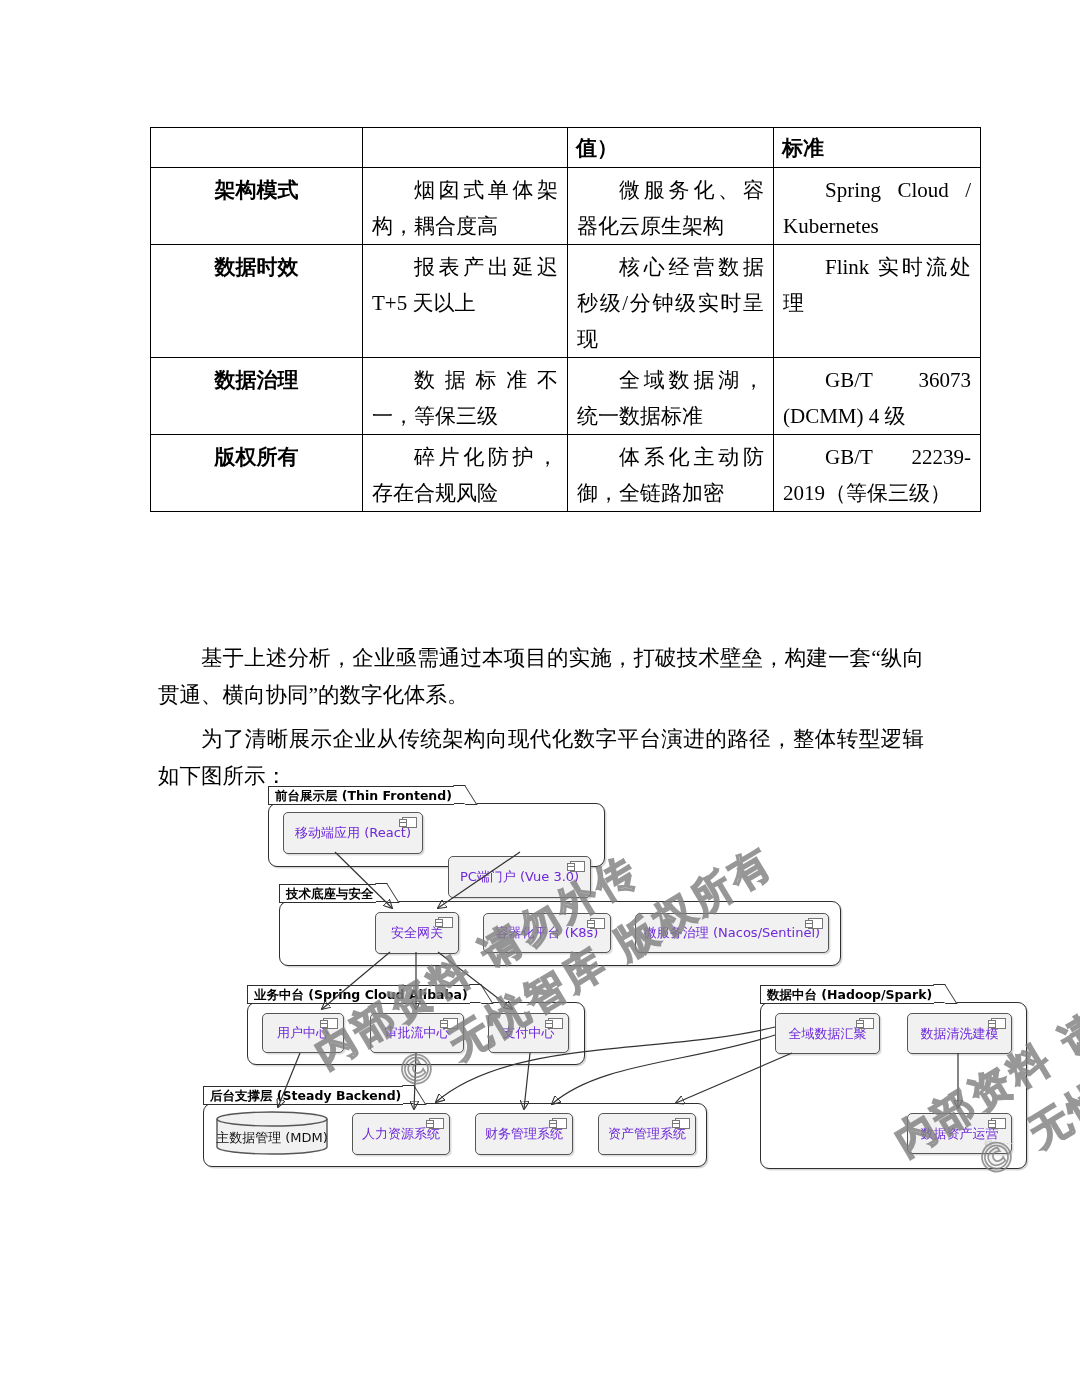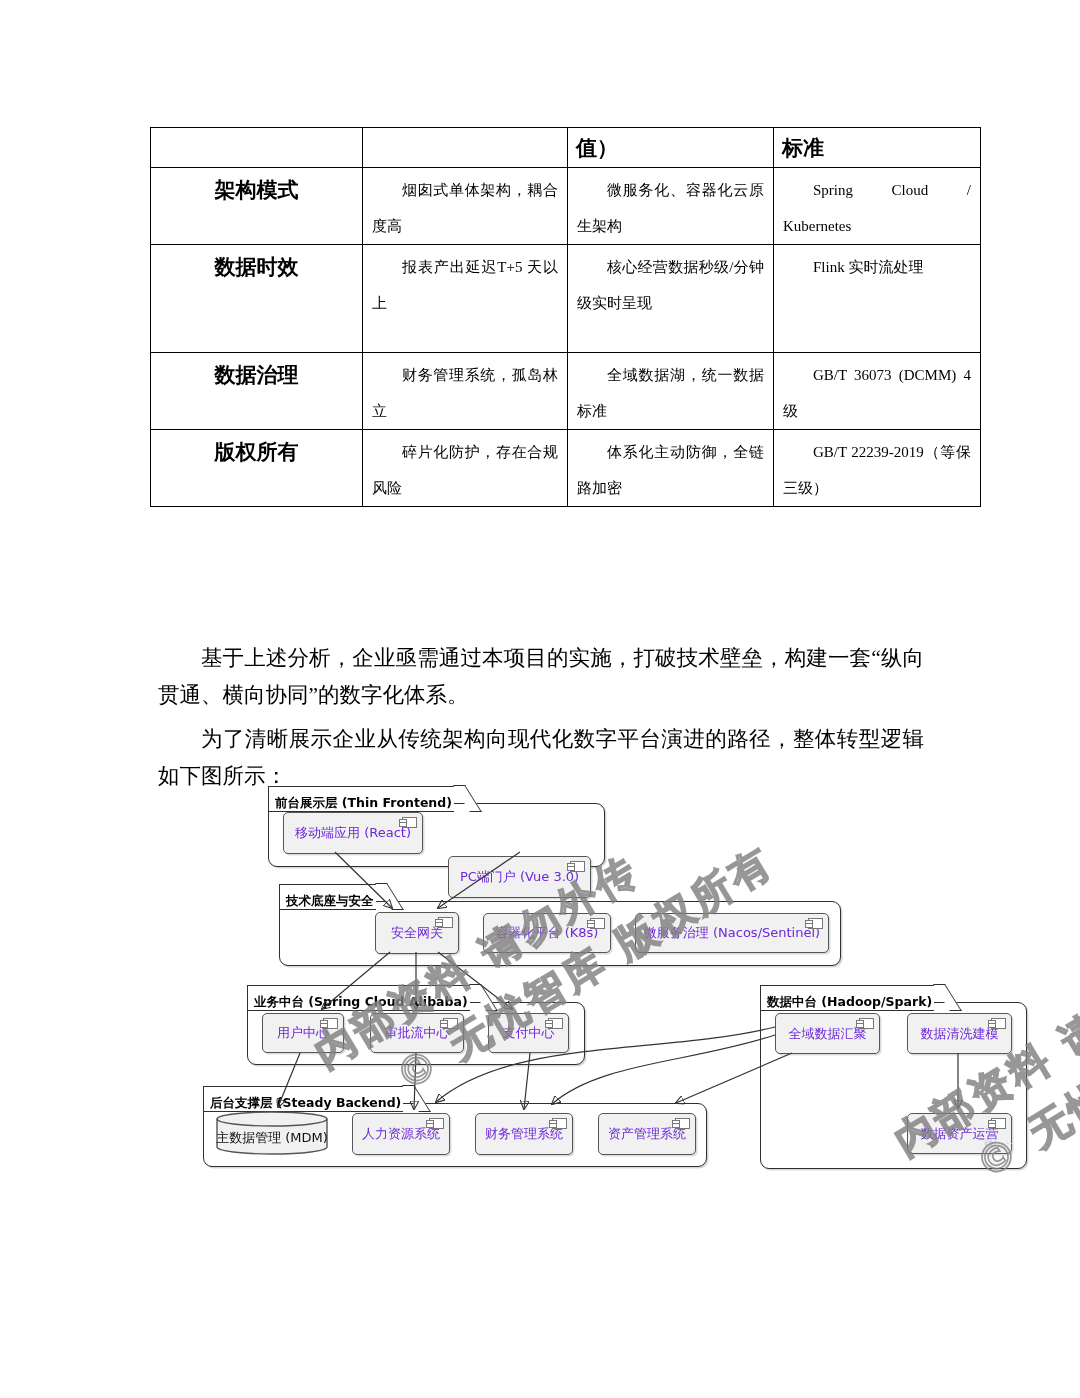--- a/index.html
+++ b/index.html
@@ -5,30 +5,30 @@
   html,body{margin:0;padding:0;}
   body{
     width:1080px;height:1398px;background:#ffffff;position:relative;overflow:hidden;
     font-family:"Liberation Sans","DejaVu Sans",sans-serif;color:#000;
   }
   
   .doc-table{position:absolute;left:150px;top:127px;width:762px;border-collapse:collapse;table-layout:fixed;}
   .doc-table td{border:1.8px solid #000;vertical-align:top;overflow:hidden;}
   .cell-head{font-family:"Liberation Sans","DejaVu Sans",sans-serif;font-weight:bold;font-size:21px;text-align:left;padding:6px 8px 0 8px;}
   .cell-label{font-family:"Liberation Sans","DejaVu Sans",sans-serif;font-weight:bold;font-size:21px;text-align:center;padding-top:8px;}
-  .cell-data{font-family:"Liberation Serif","DejaVu Serif",serif;font-size:15px;line-height:36px;text-align:justify;text-justify:inter-ideograph;padding:4px 9px 0 9px;text-indent:2em;}
+  .cell-data{font-family:"Liberation Serif","DejaVu Serif",serif;font-size:21px;line-height:36px;text-align:justify;text-justify:inter-ideograph;padding:4px 9px 0 9px;text-indent:2em;}
   
   .para{position:absolute;left:150px;top:632px;width:782px;font-family:"Liberation Serif","DejaVu Serif",serif;
         font-size:21.5px;line-height:36.5px;text-align:justify;text-justify:inter-ideograph;}
   .para p{margin:8px;text-indent:2em;}
   
   .gbody{position:absolute;background:#fff;border:1.7px solid #2f2f2f;border-radius:9px;z-index:1;
          box-shadow:1.5px 1.5px 0 rgba(140,140,140,.35);}
   .gtab{position:absolute;z-index:2;background:#fff;border:1.7px solid #2f2f2f;border-right:none;
-        font-weight:bold;font-size:12.5px;line-height:15px;padding:8px 2px 1px 6px;white-space:nowrap;
+        font-weight:bold;font-size:12.5px;line-height:15px;padding:1px 2px 1px 6px;white-space:nowrap;
         font-family:"DejaVu Sans","Liberation Sans",sans-serif;}
   .gtab::after{content:"";position:absolute;top:-1.7px;bottom:-1.7px;right:-11px;width:11px;background:#fff;
         border:1.7px solid #2f2f2f;border-left:none;transform:skewX(32deg);transform-origin:left top;z-index:-1;}
   .node{position:absolute;background:#f1f1f1;border:1.4px solid #565656;border-radius:5px;z-index:2;
         display:flex;align-items:center;justify-content:center;text-align:center;
         font-size:13px;font-family:"DejaVu Sans","Liberation Sans",sans-serif;color:#6d28d9;
         box-shadow:1.5px 1.5px 0 rgba(140,140,140,.3);}
   .comp-icon{position:absolute;top:4px;right:5px;width:13px;height:9px;border:1px solid #777;background:#fff;}
   .comp-icon::before,.comp-icon::after{content:"";position:absolute;left:-4px;width:6px;height:2.5px;border:1px solid #777;background:#fff;}
   .comp-icon::before{top:.5px}.comp-icon::after{bottom:.5px}
@@ -60,21 +60,21 @@
     <td class="cell-data">Spring Cloud / Kubernetes</td>
   </tr>
   <tr style="height:108px">
     <td class="cell-label">数据时效</td>
     <td class="cell-data">报表产出延迟T+5 天以上</td>
     <td class="cell-data">核心经营数据秒级/分钟级实时呈现</td>
     <td class="cell-data">Flink 实时流处理</td>
   </tr>
   <tr style="height:71px">
     <td class="cell-label">数据治理</td>
-    <td class="cell-data">财务管理系统，孤岛林立</td>
+    <td class="cell-data">数据标准不一，等保三级</td>
     <td class="cell-data">全域数据湖，统一数据标准</td>
     <td class="cell-data">GB/T 36073 (DCMM) 4 级</td>
   </tr>
   <tr style="height:71px">
     <td class="cell-label">版权所有</td>
     <td class="cell-data">碎片化防护，存在合规风险</td>
     <td class="cell-data">体系化主动防御，全链路加密</td>
     <td class="cell-data">GB/T 22239-2019（等保三级）</td>
   </tr>
 </tbody>

